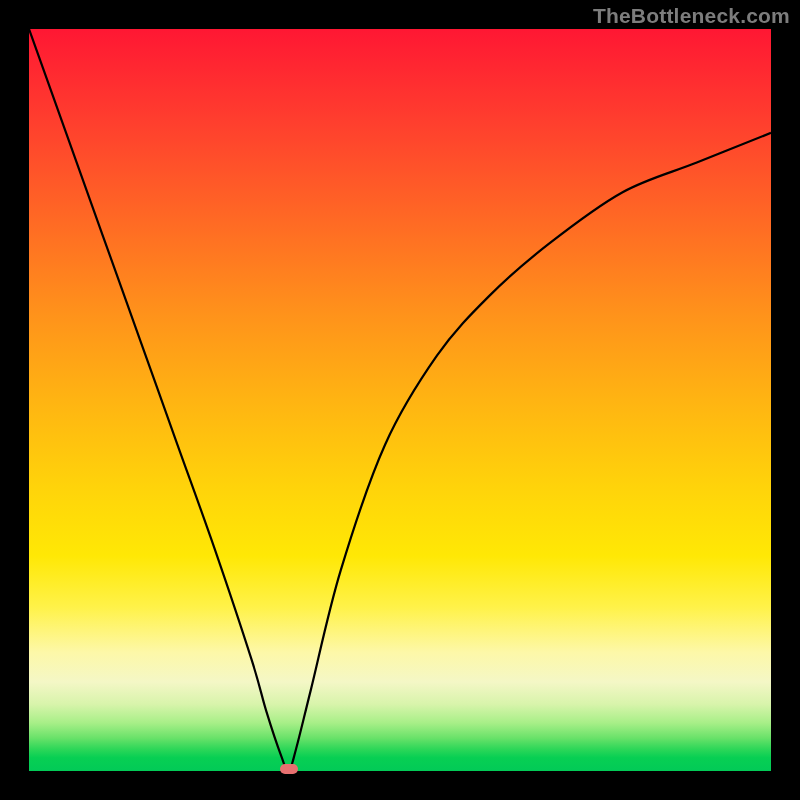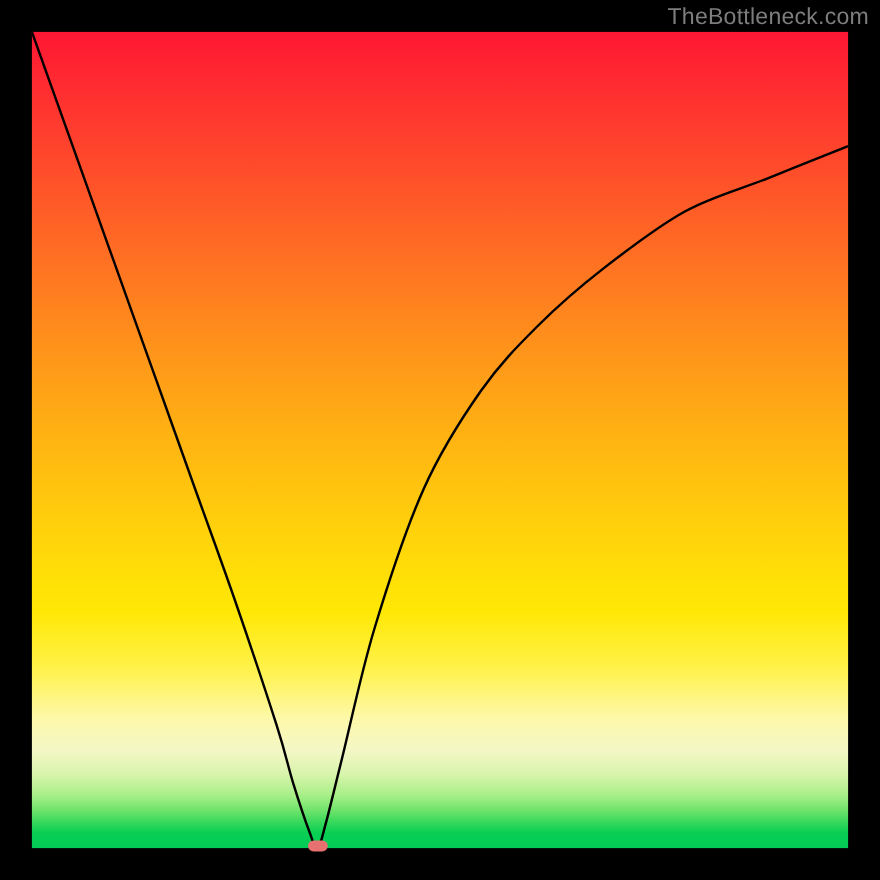--- a/index.html
+++ b/index.html
@@ -35,21 +35,21 @@
       #08cf53 98.2%,
       #02ca57 100%
     );
   }
   .watermark {
     position: absolute;
     top: 4px;
     right: 10px;
     color: #7d7d7d;
     font-size: 21px;
-    font-weight: 400;
+    font-weight: 700;
     letter-spacing: 0.2px;
   }
   .curve {
     position: absolute;
     left: 0;
     top: 0;
     width: 742px;
     height: 742px;
     pointer-events: none;
   }

